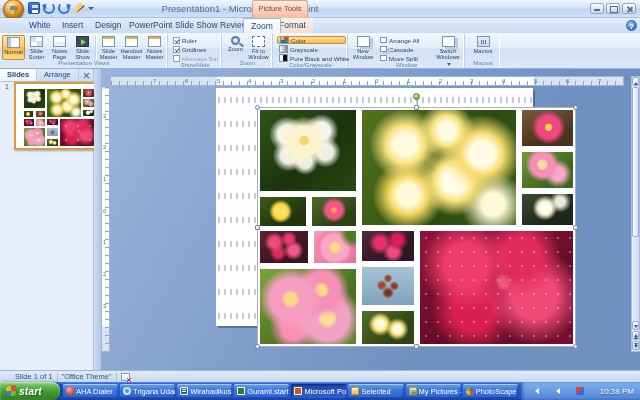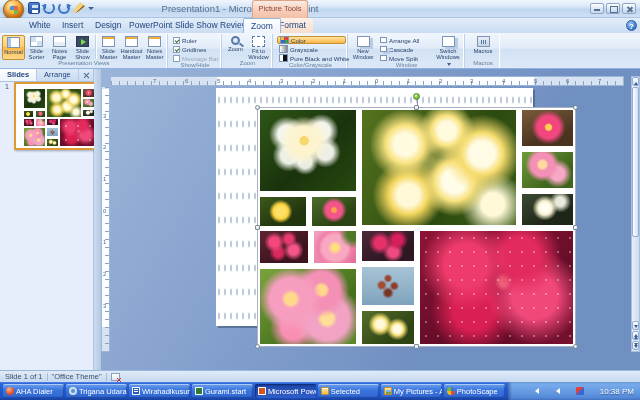--- a/index.html
+++ b/index.html
@@ -139,21 +139,21 @@
 .arr.up2{top:0;border-bottom:3px solid #3c5e8e}
 .arr.dn2{top:1px;border-top:3px solid #3c5e8e}
 .sthumb{width:7px;height:150px;background:linear-gradient(90deg,#fdfeff,#cfe0f4);border:1px solid #93aed2;border-radius:2px}
 #sb-bottom{position:absolute;bottom:0;left:0}
  
 #notesplit{position:absolute;left:101px;bottom:16px;width:531px;height:3px;background:linear-gradient(#dce8f6,#b9cde6)}
 #notes{position:absolute;left:101px;bottom:0;width:531px;height:16px;background:#fff;border:1px solid #aabfdc;font-size:8px;color:#6a6f76;padding:3px 0 0 8px}
 
 #statusbar{position:absolute;left:0;top:370px;width:640px;height:12px;background:linear-gradient(#e0ebf9,#c6d9f0);border-top:1px solid #98b8dd;font-size:7.5px;color:#3c5068;display:flex;align-items:center}
 .st-sep{width:1px;height:8px;background:#a8bcd4;margin:0 4px}
-#st-left{display:flex;align-items:center;padding-left:5px}
+#st-left{display:flex;align-items:center;padding-left:15px}
 .spell{position:relative;width:9px;height:8px;background:linear-gradient(#fff,#dde6f2);border:1px solid #8aa0c0}
 .spell::after{content:"";position:absolute;right:-2px;bottom:-2px;width:4px;height:4px;background:linear-gradient(45deg,transparent 40%,#d03030 40% 60%,transparent 60%),linear-gradient(-45deg,transparent 40%,#d03030 40% 60%,transparent 60%)}
 #st-right{margin-left:auto;display:flex;align-items:center;gap:3px;padding-right:4px}
 .svb{width:11px;height:9px;border:1px solid #8aa0c0;background:#f4f8fd}
 .svb.v1{background:linear-gradient(90deg,#aac8ea 0 30%,#fff 0)}
 .svb.v2{background:conic-gradient(#fff 0 25%,#cfe0f2 0 50%,#fff 0 75%,#cfe0f2 0)}
 .svb.v3{background:#3a4a60}
 .zbtn{position:relative;width:9px;height:9px;border-radius:50%;border:1px solid #8aa0c0;background:linear-gradient(#fff,#dce8f4)}
 .zbtn::after{content:"";position:absolute;left:2px;top:3.5px;width:4px;height:1.5px;background:#3c5068}
 .zbtn.plus::before{content:"";position:absolute;left:3.2px;top:2px;width:1.5px;height:5px;background:#3c5068}
@@ -173,21 +173,21 @@
 .t-aha{border-radius:50%;background:radial-gradient(circle at 35% 30%,#ffb090,#e04818 70%)}
 .t-chrome{border-radius:50%;background:conic-gradient(#e24a36 0 33%,#7db72f 0 66%,#f2b815 0);box-shadow:inset 0 0 0 2px rgba(255,255,255,.7),inset 0 0 0 3.5px #4e92d8}
 .t-word{background:#2a5cb8;box-shadow:inset 0 0 0 1px #fff;position:relative}
 .t-word::after{content:"";position:absolute;left:2px;top:2px;width:4px;height:4px;background:linear-gradient(#fff 0 1px,transparent 1px 2px,#fff 2px 3px,transparent 3px)}
 .t-excel{background:#2e7d32;box-shadow:inset 0 0 0 1px #fff}
 .t-ppt{background:#d2541e;box-shadow:inset 0 0 0 1px #fff}
 .t-folder{background:linear-gradient(#ffe9a0,#f2bb45);box-shadow:inset 0 1px 0 #fff8d8;border:1px solid #c89030}
 .t-pics{background:linear-gradient(#ffe9a0,#f2bb45);border:1px solid #c89030;position:relative}
 .t-pics::after{content:"";position:absolute;left:1px;top:2px;width:5px;height:4px;background:linear-gradient(#7ab6e8 0 50%,#6aa44a 0)}
 .t-pscape{border-radius:50%;background:conic-gradient(#3b78d8 0 25%,#e24a36 0 50%,#f2b815 0 75%,#7db72f 0)}
-#tray{height:18px;background:linear-gradient(#7eb2ee,#4f84d6);box-shadow:inset 2px 0 3px rgba(10,30,90,.4);display:flex;align-items:center;gap:16px;padding:0 6px 0 24px}
+#tray{height:18px;background:linear-gradient(#7eb2ee,#4f84d6);box-shadow:inset 2px 0 3px rgba(10,30,90,.4);display:flex;align-items:center;gap:16px;padding:0 6px 0 11px}
 .chev{width:0;height:0;border:3px solid transparent;border-right:4px solid #fff;margin-right:-2px}
 .chev2{width:0;height:0;border:3px solid transparent;border-right:4px solid #fff}
 .trayicon{width:8px;height:8px;border-radius:1px;background:linear-gradient(135deg,#e04040 0 50%,#3a66d0 0)}
 #clock{color:#fff;font-size:8px;white-space:nowrap;text-shadow:0 1px 1px rgba(0,20,80,.5)}
 </style>
 </head>
 <body>
 
 <div id="screen">
 
@@ -468,20 +468,24 @@
     <div id="st-left">
       <span>Slide 1 of 1</span>
       <span class="st-sep"></span>
       <span>"Office Theme"</span>
       <span class="st-sep"></span>
       <span class="spell"></span>
     </div>
   </div>
 
   <div id="taskbar">
+    <div id="startbtn">
+      <span class="flag"></span>
+      <span class="lbl">start</span>
+    </div>
     <div id="taskbtns">
       <div class="tbtn">
         <span class="ticon t-aha"></span>
         <span>AHA Dialer</span>
       </div>
       <div class="tbtn">
         <span class="ticon t-chrome"></span>
         <span>Trigana Udara -...</span>
       </div>
       <div class="tbtn">

